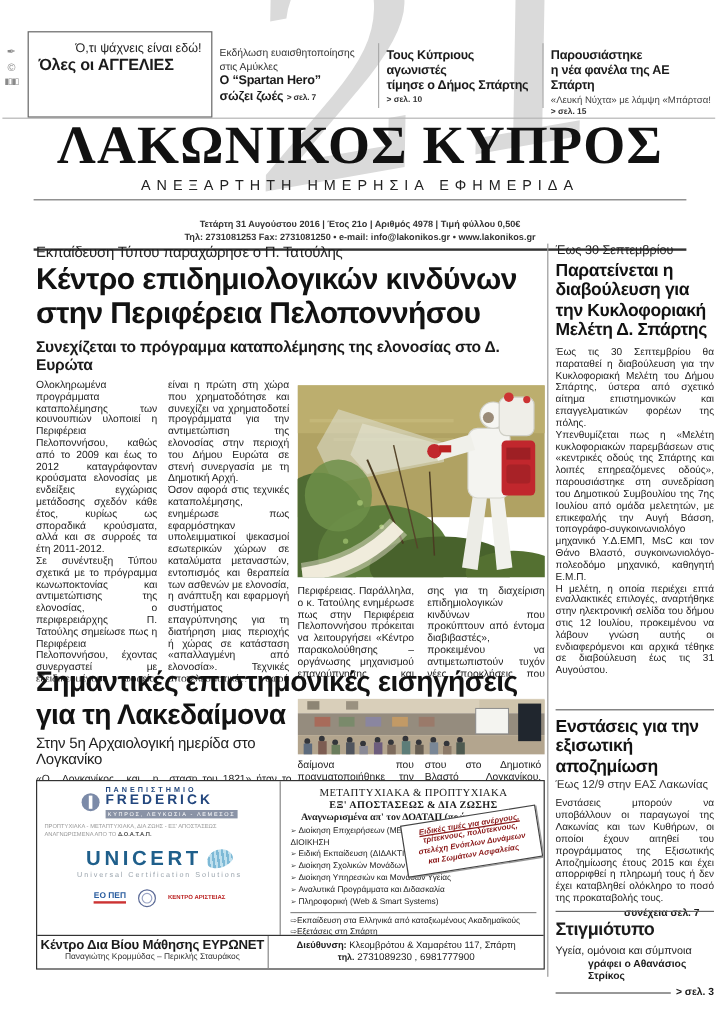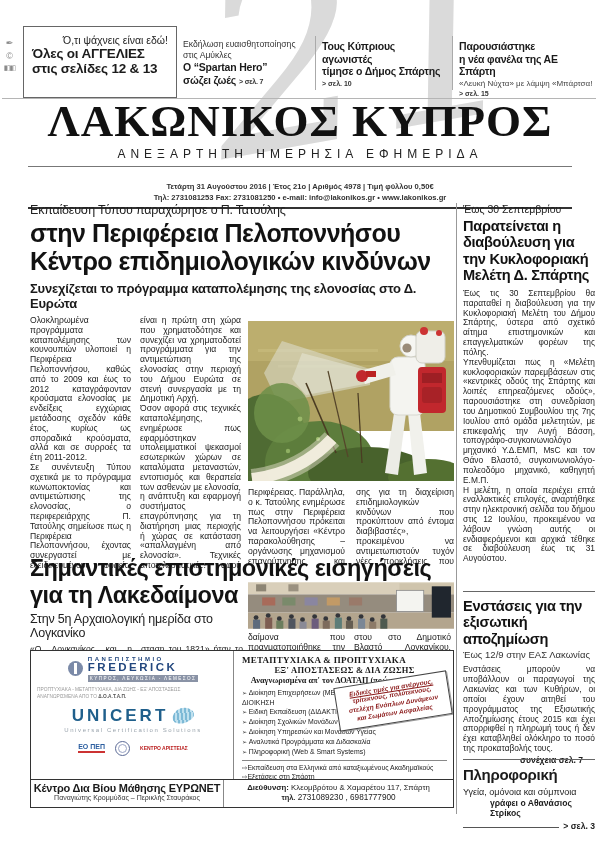--- a/index.html
+++ b/index.html
@@ -76,21 +76,21 @@
   .uni-name{font-size:17px;font-weight:bold;letter-spacing:3px;color:#1f5f8b;display:inline-flex;align-items:center;gap:4px;}
   .uni-swoosh{width:22px;height:15px;border-radius:50% 50% 50% 50%/60% 60% 40% 40%;
               background:repeating-linear-gradient(100deg,#bfe0ee 0 2px,#7db9d6 2px 4px);transform:rotate(-18deg);}
   .uni-sub{font-size:6px;letter-spacing:1.6px;color:#9aa4ad;margin-top:1px;}
   .certs{display:flex;align-items:center;justify-content:center;gap:10px;margin-top:8px;}
   .eoppep{font-size:7px;font-weight:bold;color:#2a5d9f;border-bottom:2px solid #c33;padding-bottom:1px;}
   .seal{width:13px;height:13px;border:1.6px solid #5b6a96;border-radius:50%;position:relative;}
   .seal:after{content:"";position:absolute;inset:2px;border:1px solid #9aa4c4;border-radius:50%;}
   .aristeia{font-size:5px;color:#b22;font-weight:bold;text-align:left;line-height:1.2;}
   .ad-right{flex:1;position:relative;padding:4px 6px 0 8px;overflow:hidden;}
-  .ad-h1{font-family:"Liberation Serif",serif;font-weight:bold;font-size:9px;text-align:left;letter-spacing:0.3px;}
+  .ad-h1{font-family:"Liberation Serif",serif;font-weight:normal;font-size:9px;text-align:center;letter-spacing:0.3px;}
   .ad-h2{font-family:"Liberation Serif",serif;font-weight:bold;font-size:8.5px;text-align:center;letter-spacing:0.3px;}
   .ad-h3{font-family:"Liberation Serif",serif;font-weight:bold;font-size:8.3px;text-align:center;margin-top:1px;}
   .ad-list{list-style:none;margin:3px 0 0 0;padding:0;width:150px;}
   .ad-list li{font-size:6.9px;line-height:1.32;color:#222;}
   .ad-list li:before{content:"\27A2  ";font-size:6px;color:#333;}
   .ad-note{position:absolute;right:3px;top:28px;width:102px;border:1px solid #444;background:#fff;
            padding:4px 5px;transform:rotate(-9deg);box-shadow:1px 1px 0 #999;text-align:center;}
   .ad-note .em{font-size:6.6px;font-weight:bold;font-style:italic;color:#8b1a1a;text-decoration:underline;}
   .ad-note .rest{font-size:6.6px;font-weight:bold;font-style:italic;color:#8b1a1a;white-space:pre-line;line-height:1.35;}
   .ad-sep{height:1px;background:#888;margin:3px 0 2px 0;}
@@ -134,21 +134,20 @@
 
   <div class="layer topstrip">
     <div class="iconcol">
       <span>✒</span>
       <span>©</span>
       <span class="bc">▮▯▮▯</span>
     </div>
     <div class="adsbox">
       <div class="l1">Ό,τι ψάχνεις είναι εδώ!</div>
       <div class="l2">Όλες οι ΑΓΓΕΛΙΕΣ</div>
-      <div class="l3">στις σελίδες 12 &amp; 13</div>
     </div>
     <div class="teaser" style="width:126px;">
       <div class="t-kicker">Εκδήλωση ευαισθητοποίησης
 στις Αμύκλες</div>
       <div class="t-title"><span style="white-space:pre-line;">Ο “Spartan Hero”
 σώζει ζωές</span><span class="t-page inline">&gt; σελ. 7</span></div>
     </div>
     <div class="vdiv"></div>
     <div class="teaser" style="width:124px;">
       <div class="t-title">Τους Κύπριους αγωνιστές
@@ -171,22 +170,22 @@
     <div class="mast-date">
       <div>Τετάρτη 31 Αυγούστου 2016 | Έτος 21ο | Αριθμός 4978 | Τιμή φύλλου 0,50€</div>
       <div>Τηλ: 2731081253 Fax: 2731081250 • e-mail: info@lakonikos.gr • www.lakonikos.gr</div>
     </div>
     <div class="mast-rule2"></div>
   </div>
 
   <div class="layer lead">
     <div class="kicker">Εκπαίδευση Τύπου παραχώρησε ο Π. Τατούλης</div>
     <div class="headline">
+      <div>Κέντρο επιδημιολογικών κινδύνων</div>
       <div>στην Περιφέρεια Πελοποννήσου</div>
-      <div>Κέντρο επιδημιολογικών κινδύνων</div>
     </div>
     <div class="subhead">Συνεχίζεται το πρόγραμμα καταπολέμησης της ελονοσίας στο Δ. Ευρώτα</div>
     <div class="leadbody">
       <div class="ncol c1">Ολοκληρωμένα προγράμματα καταπολέμησης των κουνουπιών υλοποιεί η Περιφέρεια Πελοποννήσου, καθώς από το 2009 και έως το 2012 καταγράφονταν κρούσματα ελονοσίας με ενδείξεις εγχώριας μετάδοσης σχεδόν κάθε έτος, κυρίως ως σποραδικά κρούσματα, αλλά και σε συρροές τα έτη 2011-2012.
 Σε συνέντευξη Τύπου σχετικά με το πρόγραμμα κωνωποκτονίας και αντιμετώπισης της ελονοσίας, ο περιφερειάρχης Π. Τατούλης σημείωσε πως η Περιφέρεια Πελοποννήσου, έχοντας συνεργαστεί με εξειδικευμένους φορείς, όπως ο Παγκόσμιος Οργανισμός Υγείας το ECDC, το ΚΕΕΛΠΝΟ και Πανεπιστημιακά Ιδρύματα, προκειμένου να εκπονήσει και να υλοποιήσει εξειδικευμένα προγράμματα κωνωποκτονίας,</div>
       <div class="ncol c2">είναι η πρώτη στη χώρα που χρηματοδότησε και συνεχίζει να χρηματοδοτεί προγράμματα για την αντιμετώπιση της ελονοσίας στην περιοχή του Δήμου Ευρώτα σε στενή συνεργασία με τη Δημοτική Αρχή.
 Όσον αφορά στις τεχνικές καταπολέμησης, ενημέρωσε πως εφαρμόστηκαν υπολειμματικοί ψεκασμοί εσωτερικών χώρων σε καταλύματα μεταναστών, εντοπισμός και θεραπεία των ασθενών με ελονοσία, η ανάπτυξη και εφαρμογή συστήματος επαγρύπνησης για τη διατήρηση μιας περιοχής ή χώρας σε κατάσταση «απαλλαγμένη από ελονοσία». Τεχνικές αποτελεσματικές, αφού σύμφωνα με τον περιφερειάρχη, από το 2012 έως σήμερα, δεν έχει παρατηρηθεί κρούσμα της νόσου με ένδειξη εγχώριας μετάδοσης στα διοικητικά όρια της</div>
       <svg class="photo1" viewBox="0 0 206 160">
         <rect x="0" y="0" width="206" height="110" fill="#b0a263"></rect>
         <rect x="0" y="0" width="206" height="40" fill="#bcae6e"></rect>
@@ -365,21 +364,21 @@
     </div>
     <div class="sb-story2">
       <div class="sb-rule"></div>
       <div class="sb-title">Ενστάσεις για την εξισωτική αποζημίωση</div>
       <div class="sb-sub">Έως 12/9 στην ΕΑΣ Λακωνίας</div>
       <div class="sb-body">Ενστάσεις μπορούν να υποβάλλουν οι παραγωγοί της Λακωνίας και των Κυθήρων, οι οποίοι έχουν αιτηθεί του προγράμματος της Εξισωτικής Αποζημίωσης έτους 2015 και έχει απορριφθεί η πληρωμή τους ή δεν έχει καταβληθεί ολόκληρο το ποσό της προκαταβολής τους.</div>
       <div class="sb-more">συνέχεια σελ. 7</div>
     </div>
     <div class="sb-snap">
       <div class="sb-rule"></div>
-      <div class="snap-title">Πληροφορική</div>
+      <div class="snap-title">Στιγμιότυπο</div>
       <div class="snap-l1">Υγεία, ομόνοια και σύμπνοια</div>
       <div class="snap-l2">γράφει ο Αθανάσιος Στρίκος</div>
       <div class="snap-pagerow">
         <div class="snap-line"></div>
         <div class="snap-page">&gt; σελ. 3</div>
       </div>
     </div>
   </div>
 
 </div>

